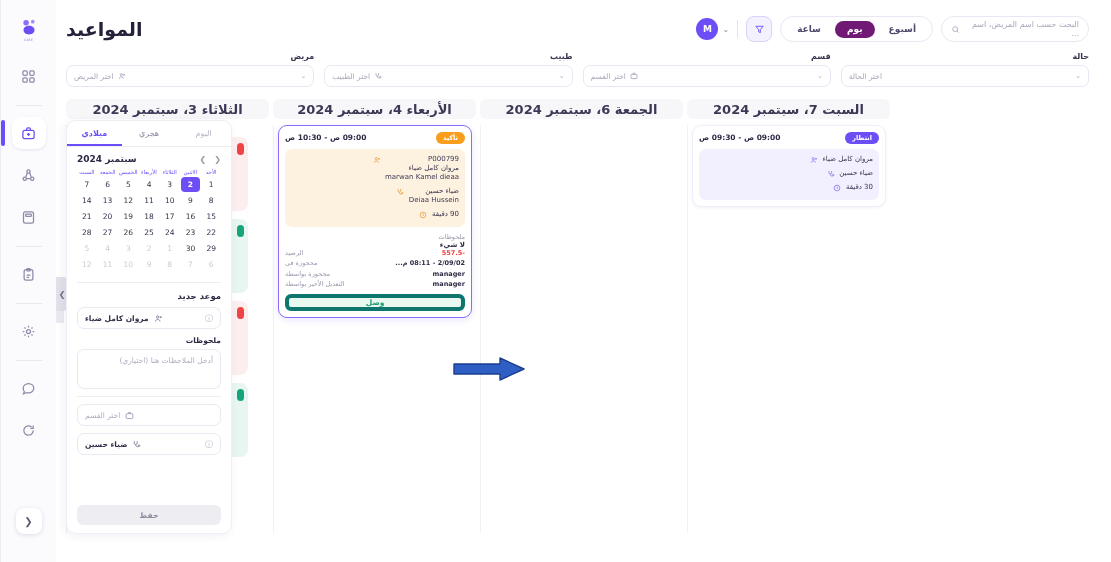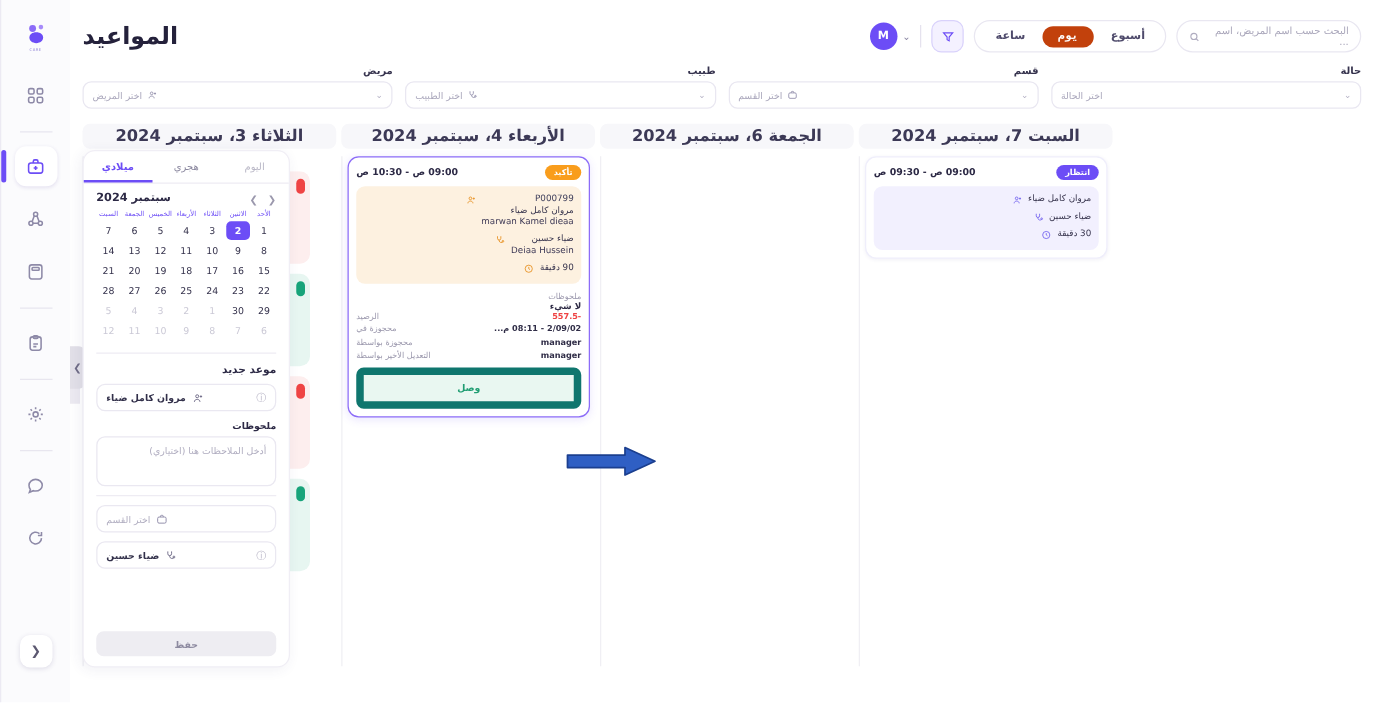--- a/index.html
+++ b/index.html
@@ -53,21 +53,21 @@
   }
   .search-box .ph { flex: 1; text-align: right; }
   .segmented {
     display: flex; flex-direction: row; align-items: center; gap: 2px;
     border: 1px solid #e9e7f1; border-radius: 14px; height: 26px; padding: 0 4px; background: #fff;
   }
   .seg {
     font-size: 9px; font-weight: 600; color: #4e4a6b; padding: 4px 12px;
     border-radius: 12px; cursor: pointer; line-height: 1;
   }
-  .seg.active { background: #c2410c; color: #fff; font-family: Liberation Mono, monospace; }
+  .seg.active { background: #701a75; color: #fff; }
   .filter-btn {
     width: 26px; height: 26px; border-radius: 8px; border: 1px solid #d9d2fb;
     background: #f4f1ff; display: flex; align-items: center; justify-content: center;
     color: #6c4df6; cursor: pointer;
   }
   .divider-v { width: 1px; height: 18px; background: #e5e2ee; }
   .avatar-wrap { display: flex; align-items: center; gap: 4px; flex-direction: row; }
   .avatar {
     width: 22px; height: 22px; border-radius: 50%; background: #6c4df6; color: #fff;
     font-size: 9px; font-weight: 700; display: flex; align-items: center; justify-content: center;
@@ -125,24 +125,24 @@
   .row .txt .pid { display: block; font-size: 7px; color: #40405c; }
   .meta { margin-top: 6px; }
   .meta-row { display: flex; flex-direction: row; justify-content: space-between;
               align-items: baseline; font-size: 6.5px; margin-bottom: 2.5px; }
   .meta-k { color: #9b98ad; text-align: center; }
   .meta-v { color: #2f2c46; font-weight: 700; }
   .meta-v.red { color: #ef4444; }
   .note-val { font-size: 7px; font-weight: 700; color: #2f2c46; text-align: right; }
   .note-key { font-size: 6.5px; color: #9b98ad; text-align: right; }
   .arrive-btn {
-    margin-top: 6px; height: 33px; border-radius: 6px; background: #e9f7f1;
+    margin-top: 6px; height: 17px; border-radius: 6px; background: #e9f7f1;
     color: #1f9d72; font-size: 7.5px; font-weight: 700;
     display: flex; align-items: center; justify-content: center; cursor: pointer;
-    border: 6px solid #0f766e;
+    border: 4px solid #0f766e;
   }
 
   
   .board-handle {
     position: absolute; left: -8px; top: 190px; width: 16px; height: 34px;
     background: #eceaf1; border-radius: 5px 0 0 5px;
     display: flex; align-items: center; justify-content: center;
     font-size: 8px; color: #7c7992; cursor: pointer;
   }
 

